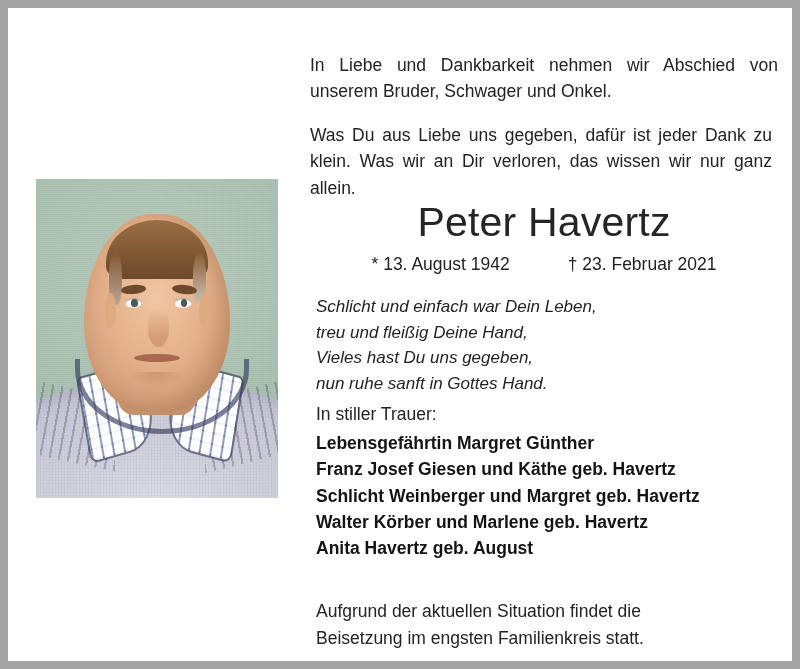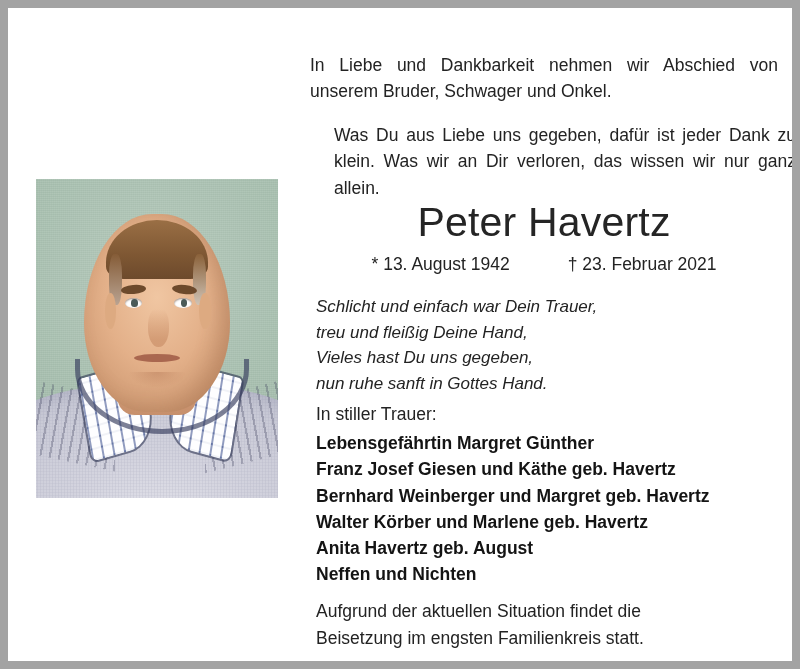--- a/index.html
+++ b/index.html
@@ -248,21 +248,21 @@
     color: #1e1e1e;
   }
 
   .para {
     font-size: 17.5px;
     line-height: 1.52;
     text-align: justify;
     color: #232323;
   }
   .para.p1 { position: absolute; top: 26px;  left: 0; width: 468px; }
-  .para.p2 { position: absolute; top: 96px;  left: 0; width: 462px; margin-left: 24px; }
+  .para.p2 { position: absolute; top: 96px;  left: 0; width: 462px; }
 
   .name {
     position: absolute;
     top: 193px;
     left: 0;
     width: 468px;
     text-align: center;
     font-size: 41px;
     font-weight: 400;
     letter-spacing: .2px;
@@ -371,35 +371,34 @@
       <p class="para p2">Was Du aus Liebe uns gegeben, dafür ist jeder Dank zu klein. Was wir an Dir verloren, das wissen wir nur ganz allein.</p>
 
       <div class="name">Peter Havertz</div>
 
       <div class="dates">
         <span class="birth">* 13. August 1942</span>
         <span class="death">† 23. Februar 2021</span>
       </div>
 
       <div class="verse">
-        <div>Schlicht und einfach war Dein Trauer,</div>
+        <div>Schlicht und einfach war Dein Leben,</div>
         <div>treu und fleißig Deine Hand,</div>
         <div>Vieles hast Du uns gegeben,</div>
         <div>nun ruhe sanft in Gottes Hand.</div>
       </div>
 
       <div class="mourn-label">In stiller Trauer:</div>
 
       <div class="mourners">
         <div>Lebensgefährtin Margret Günther</div>
         <div>Franz Josef Giesen und Käthe geb. Havertz</div>
-        <div>Bernhard Weinberger und Margret geb. Havertz</div>
+        <div>Schlicht Weinberger und Margret geb. Havertz</div>
         <div>Walter Körber und Marlene geb. Havertz</div>
         <div>Anita Havertz geb. August</div>
-        <div>Neffen und Nichten</div>
       </div>
 
       <div class="closing">
         <div>Aufgrund der aktuellen Situation findet die</div>
         <div>Beisetzung im engsten Familienkreis statt.</div>
       </div>
 
     </div>
   </div>
 </div>

